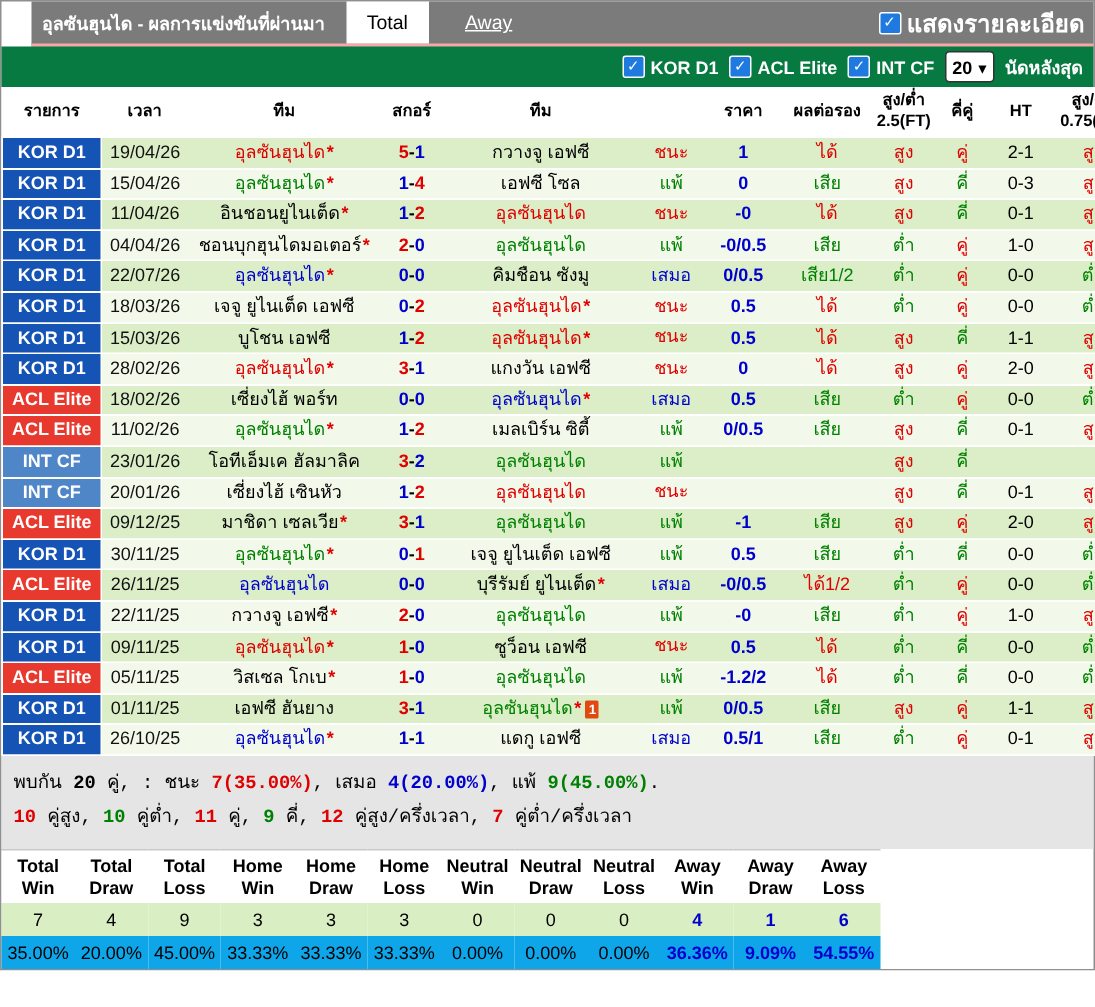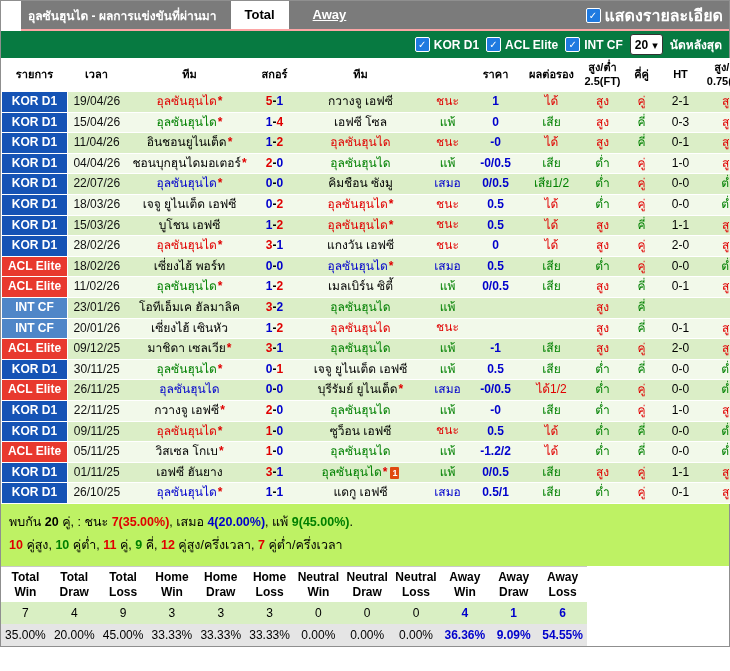--- a/index.html
+++ b/index.html
@@ -2,21 +2,21 @@
 <html><head>
 <meta charset="utf-8">
 <style>
   html,body{margin:0;padding:0;background:#fff;}
   body{width:730px;font-family:"Liberation Sans","DejaVu Sans",sans-serif;font-size:12px;color:#000;}
   .page{width:730px;box-sizing:border-box;border:1px solid #8f8f8f;}
 
   
   .topbar{background:#7b7b7b;height:28px;display:flex;align-items:center;border-bottom:2px solid #fca5a5;margin-left:20px;}
   .title{color:#fff;font-weight:bold;font-size:12px;padding-left:7px;}
-  .tab{height:28px;line-height:28px;padding:0 14px;font-weight:bold;font-size:13px;cursor:pointer;}
+  .tab{height:28px;line-height:28px;padding:0 14px;font-weight:normal;font-size:13px;cursor:pointer;}
   .tab.active{background:#fff;color:#000;margin-left:14px;}
   .tab.away{color:#fff;text-decoration:underline;padding-left:24px;}
   .details{margin-left:auto;display:flex;align-items:center;gap:4px;color:#fff;font-weight:bold;font-size:16px;padding-right:6px;}
 
   .cb{display:inline-block;width:13px;height:13px;background:#1f7ae0;border:1px solid #fff;border-radius:2px;color:#fff;font-size:10px;line-height:13px;text-align:center;cursor:pointer;}
   .cb::before{content:"\2713";}
 
   
   .filterbar{background:#077a41;height:27px;display:flex;align-items:center;justify-content:flex-end;gap:7px;padding-right:7px;color:#fff;font-weight:bold;font-size:12px;}
   .filter-item{display:flex;align-items:center;gap:4px;}
@@ -40,29 +40,29 @@
   .c-green{color:#008000;}
   .c-blue{color:#0000cc;}
   .c-black{color:#000;}
   .star{color:#e00000;font-weight:bold;margin-left:1px;}
   .score b{font-weight:bold;}
   .odds{color:#0000cc;font-weight:bold;}
   .res{display:inline-block;max-width:28px;word-break:break-all;line-height:1.15;vertical-align:middle;}
   .card{display:inline-block;background:#e04a10;color:#fff;font-size:9px;font-weight:bold;width:9px;height:12px;line-height:12px;margin-left:3px;border-radius:1px;vertical-align:middle;}
 
   
-  .summary{padding:7px 8px 9px 8px;font-size:12.5px;line-height:1.85;background:#bef264;}
+  .summary{padding:7px 8px 9px 8px;font-size:12.5px;line-height:1.85;background:#e5e5e5;font-family:Liberation Mono, monospace;}
   .summary .bold{font-weight:bold;}
 
   
   table.stats{width:586px;border-collapse:collapse;table-layout:fixed;border-top:1px solid #c9c9c9;}
   table.stats th{font-weight:bold;font-size:12px;background:#fff;padding:3px 1px;text-align:center;line-height:1.2;overflow-wrap:break-word;word-break:break-word;}
   table.stats td{text-align:center;font-size:12px;padding:4px 1px;}
   table.stats tr.cnt{background:#d9efc3;}
-  table.stats tr.pct{background:#e5e5e5;border-radius:11px;}
+  table.stats tr.pct{background:#0ea5e9;border-radius:11px;}
   table.stats .hl{color:#0000cc;font-weight:bold;}
 </style>
 </head>
 <body>
 
 <div class="page">
 
   <div class="topbar">
     <span class="title">อุลซันฮุนได - ผลการแข่งขันที่ผ่านมา</span>
     <span class="tab active">Total</span>

